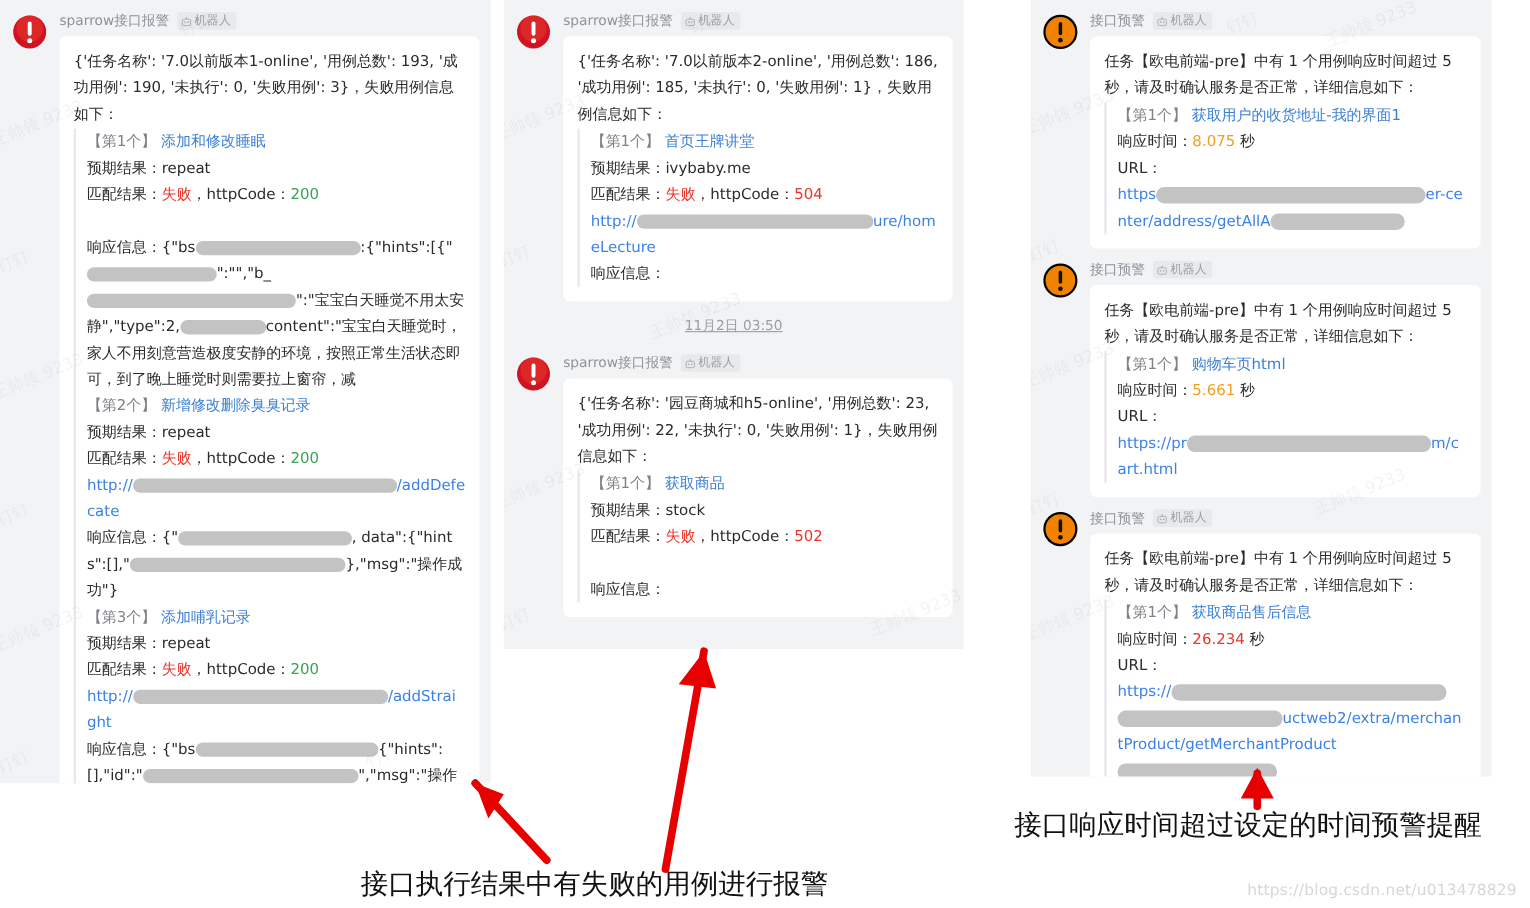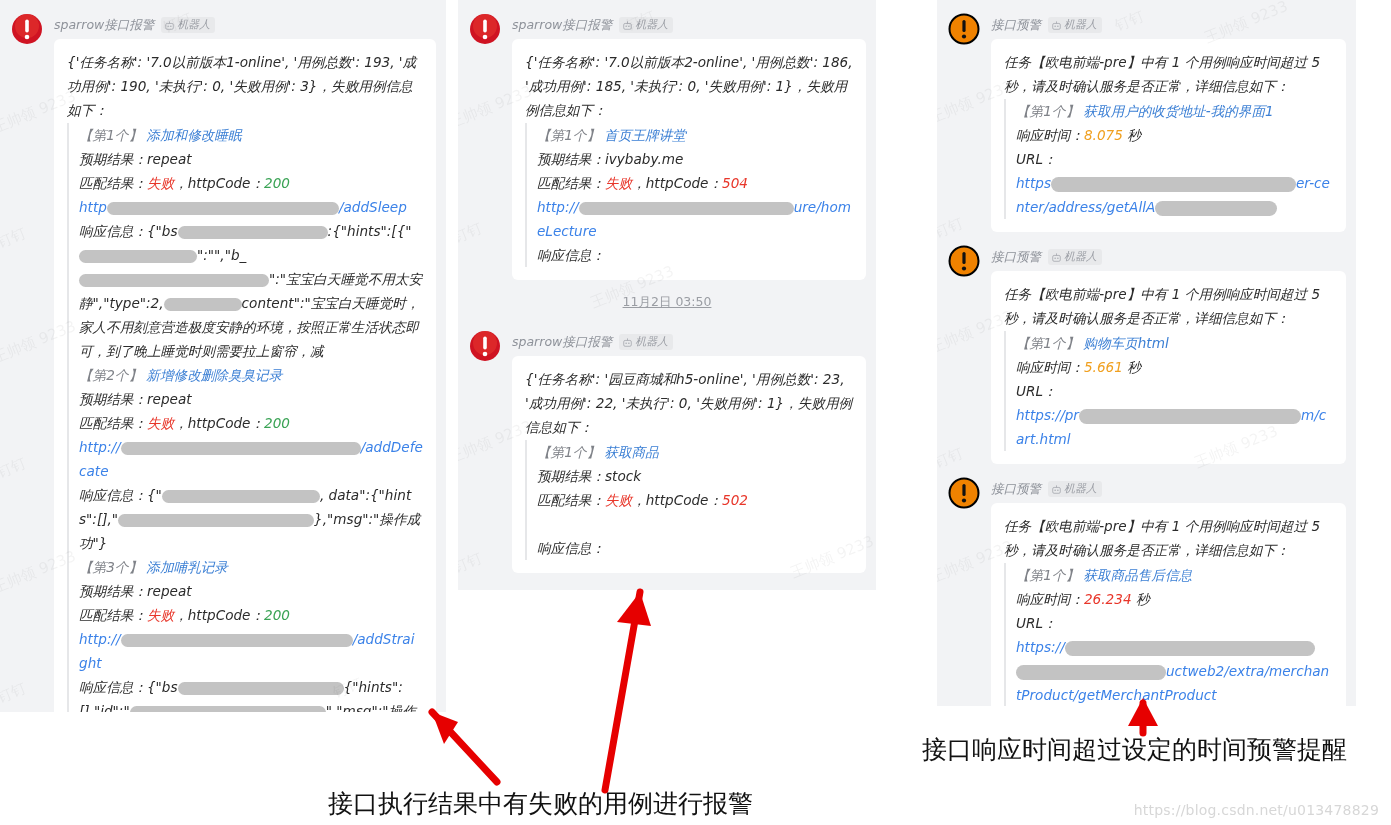--- a/index.html
+++ b/index.html
@@ -22,21 +22,21 @@
   #panel-right  { left:937px;top:0;  width:419px; height:706px; }
 
   .wm-layer { position:absolute; inset:0; pointer-events:none; z-index:3; }
   .wm {
     position:absolute; color:#000; opacity:.045;
     font-size:15px; white-space:nowrap;
     transform:rotate(-22deg); transform-origin:left top;
     font-family:"DejaVu Sans","Liberation Sans",sans-serif;
   }
 
-  .msg { position:relative; padding:15px 10px 0 10px; z-index:2;font-style:italic; }
+  .msg { position:relative; padding:9px 10px 0 10px; z-index:2; }
   .msg-head { display:flex; align-items:center; gap:7px; height:20px; margin-left:44px;}
   .sender { font-size:12.5px; color:#8d9199; line-height:20px; }
   .bot-badge {
     display:inline-flex; align-items:center; gap:2px;
     background:#e8e9eb; border-radius:3px;
     padding:1px 5px 1px 3px; font-size:11px; color:#9b9ea5;
     line-height:14px;
   }
   .bot-badge svg { display:block; }
 
@@ -137,21 +137,21 @@
     </div>
     <div class="bubble">
       <span class="summary">{'任务名称': '7.0以前版本1-online', '用例总数': 193, '成功用例': 190, '未执行': 0, '失败用例': 3}，失败用例信息如下：</span>
       <div class="detail">
 
         <div>
           <span class="case-title">【第1个】</span>
           <span class="case-link">添加和修改睡眠</span><br>
           <span class="lbl">预期结果：</span><span>repeat</span><br>
           <span class="lbl">匹配结果：</span><span class="fail">失败</span><span>，</span><span>httpCode：</span><span class="code-ok">200</span><br>
-          <span class="url"><span>http</span><span class="redact" style="width:232px"></span><span>/addSleep</span></span><br>
+          <br>
           <span class="lbl">响应信息：</span><span>{"bs</span><span class="redact" style="width:150px"></span><span>:{"hints":</span><span>[{"</span><span class="redact" style="width:118px"></span><span>":"</span><span>","b_</span><span class="redact" style="width:190px"></span><span>":"宝宝白天睡觉不用太安静","type":2,</span><span class="redact" style="width:78px"></span><span>content":"宝宝白天睡觉时，家人不用刻意营造极度安静的环境，按照正常生活状态即可，到了晚上睡觉时则需要拉上窗帘，减</span>
         </div>
 
         <div>
           <span class="case-title">【第2个】</span>
           <span class="case-link">新增修改删除臭臭记录</span><br>
           <span class="lbl">预期结果：</span><span>repeat</span><br>
           <span class="lbl">匹配结果：</span><span class="fail">失败</span><span>，</span><span>httpCode：</span><span class="code-ok">200</span><br>
           <span class="url"><span>http://</span><span class="redact" style="width:240px"></span><span>/addDefecate</span></span><br>
           <span class="lbl">响应信息：</span><span>{"</span><span class="redact" style="width:158px"></span><span>, data":{"hints":[],"</span><span class="redact" style="width:196px"></span><span>},"msg":"操作成功"}</span>

